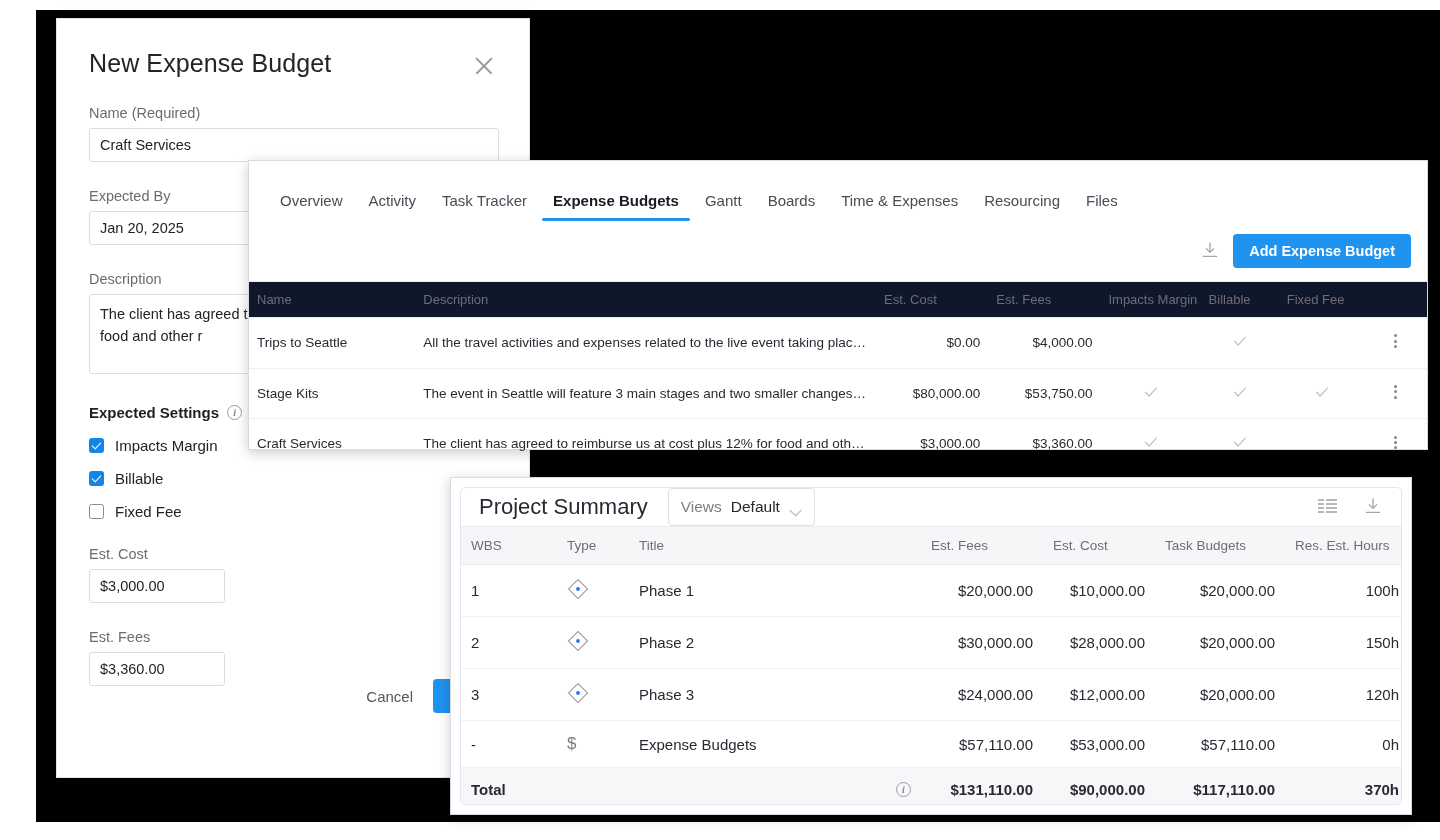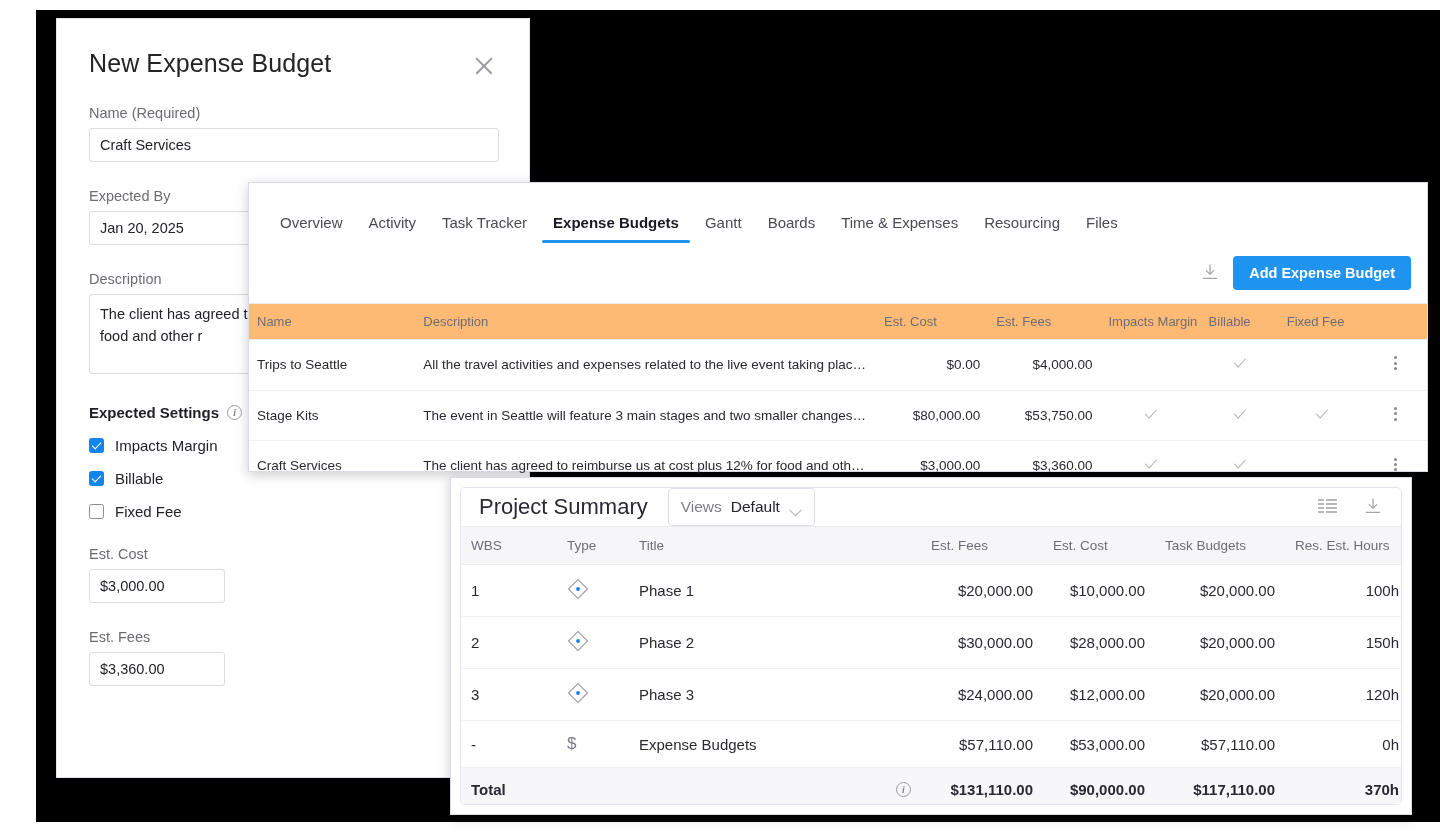--- a/index.html
+++ b/index.html
@@ -96,21 +96,21 @@
     padding:8px 6px;
   }
   .btn-save {
     background:#1f93f0; border:none; border-radius:4px; height:34px;
     min-width:64px; color:#fff; font-size:15px; font-weight:bold; cursor:pointer;
     overflow:hidden; white-space:nowrap;
   }
 
   
   #tabwin {
-    left:248px; top:182px; width:1180px; height:290px;
+    left:248px; top:160px; width:1180px; height:290px;
     border:1px solid #dbd9e6;
     box-shadow: 0 3px 12px rgba(0,0,0,.20);
   }
   .tabbar { display:flex; align-items:flex-end; height:60px; padding:0 18px; }
   .tab {
     font-size:15px; color:#4b4a55; padding:0 13px 12px 13px; cursor:pointer;
     position:relative; white-space:nowrap;
   }
   .tab.active { color:#1a1924; font-weight:bold; }
   .tab.active::after {
@@ -123,21 +123,21 @@
   }
   .dl-icon { width:20px; height:20px; opacity:.62; cursor:pointer; }
   .btn-primary {
     background:#1f93f0; color:#fff; border:none; border-radius:4px;
     height:34px; padding:0 16px; font-size:14.5px; font-weight:bold; cursor:pointer;
     white-space:nowrap;
   }
 
   table.grid { width:100%; border-collapse:collapse; table-layout:fixed; }
   table.grid th {
-    background:#fdba74; font-weight:400; font-size:13px; color:#6e6d77;
+    background:#0f172a; font-weight:400; font-size:13px; color:#6e6d77;
     padding:10px 8px; text-align:left; border-top:1px solid #eceaf1;
     border-bottom:1px solid #eceaf1; white-space:nowrap;
   }
   table.grid td {
     padding:14px 8px; font-size:13.5px; color:#2a2933; white-space:nowrap;
     overflow:hidden; text-overflow:ellipsis; border-bottom:1px solid #f1eff5;
   }
   table.grid tr:last-child td { border-bottom:none; }
   .num { text-align:right; }
   .ctr { text-align:center; }
@@ -237,20 +237,24 @@
     <div class="fld-label">Est. Cost</div>
     <div class="fld-box" id="cost-field">
       <span>$3,000.00</span>
     </div>
 
     <div class="fld-label">Est. Fees</div>
     <div class="fld-box" id="fees-field">
       <span>$3,360.00</span>
     </div>
 
+    <div class="dlg-actions">
+      <button class="btn-cancel">Cancel</button>
+      <button class="btn-save">S</button>
+    </div>
   </div>
 
   <div class="win" id="tabwin">
     <div class="tabbar" id="tabbar">
         <div class="tab">Overview</div>
         <div class="tab">Activity</div>
         <div class="tab">Task Tracker</div>
         <div class="tab active">Expense Budgets</div>
         <div class="tab">Gantt</div>
         <div class="tab">Boards</div>

